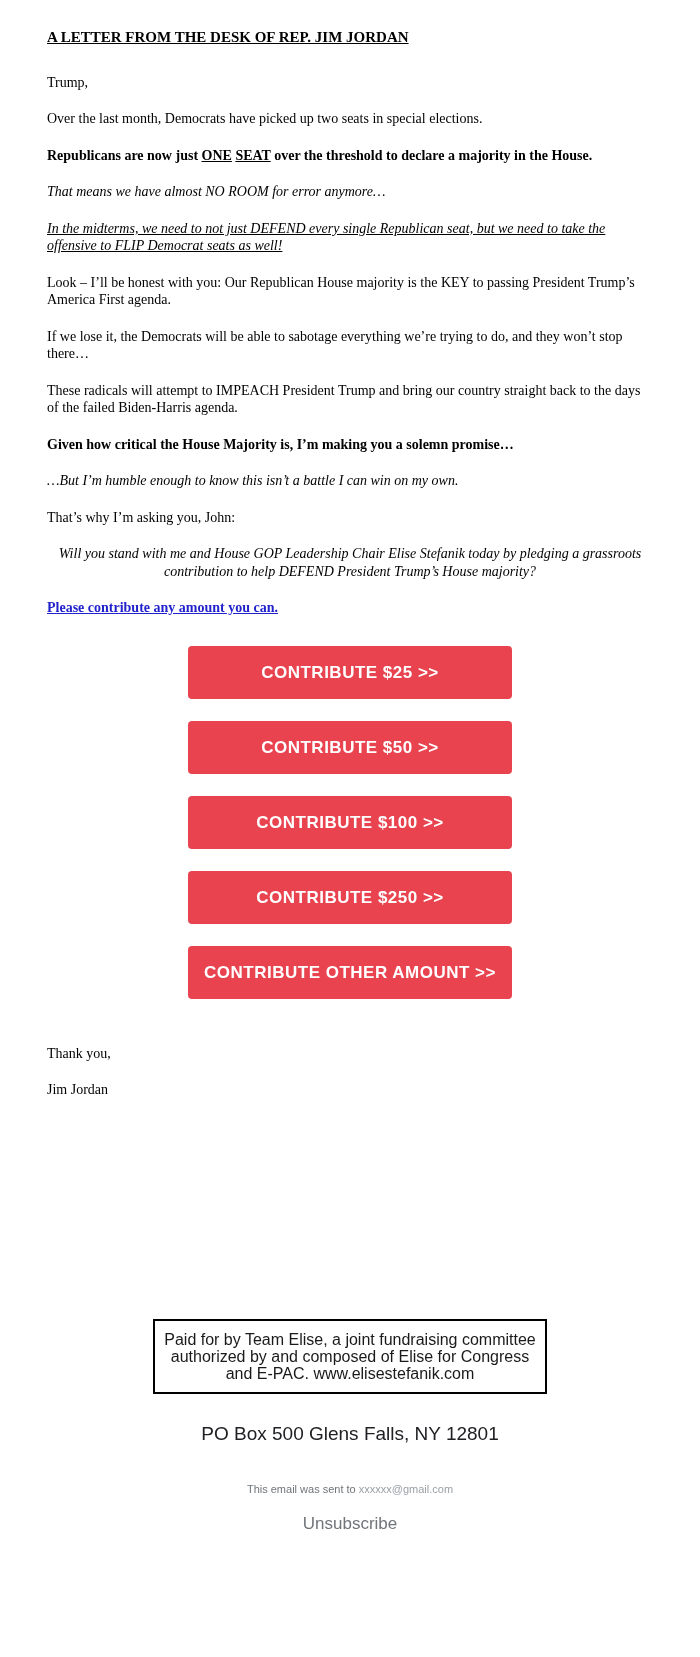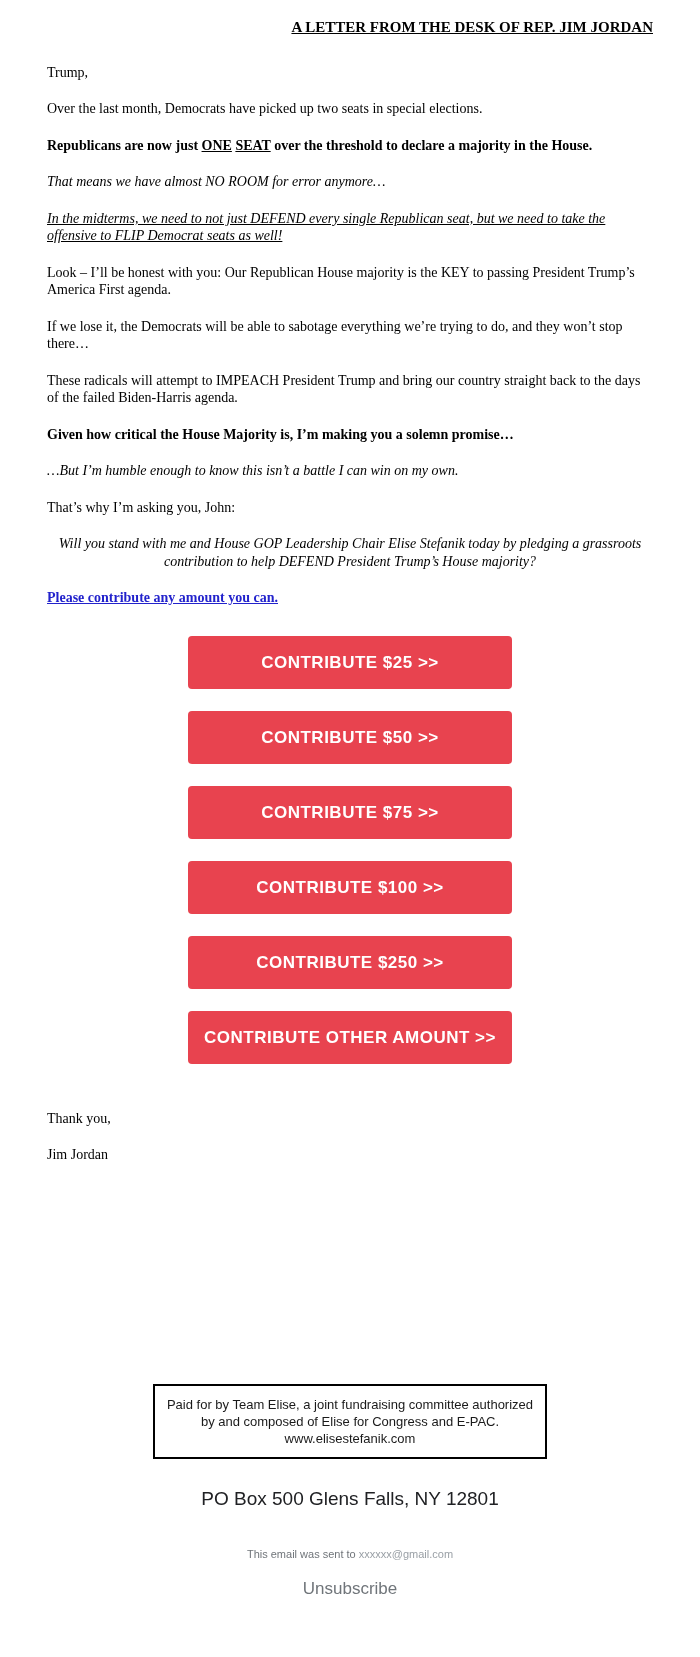--- a/index.html
+++ b/index.html
@@ -11,23 +11,23 @@
     padding:16px 47px 36px;
     font-family:"Liberation Serif","DejaVu Serif",serif;
     font-size:14px;
     line-height:1.25;
     color:#000;
     background:#fff;
   }
   .title{
     font-size:15px;
     font-weight:bold;
-    text-align:right;
+    text-align:left;
     text-decoration:underline;
-    margin:2px 0 27px;
+    margin:12px 0 27px;
   }
   .para{margin:0 0 19px;}
   .para.bold{font-weight:bold;}
   .para.italic{font-style:italic;}
   .para.underline{text-decoration:underline;font-style:italic;}
   .para.bold-italic-center{font-weight:normal;font-style:italic;text-align:center;padding:0 4px;}
   .u{text-decoration:underline;}
   .cta-link{
     color:var(--link,#2222cc);
     font-weight:bold;
@@ -55,21 +55,21 @@
   }
   .sig-thanks{margin:46px 0 19px;}
   .sig-name{margin:0 0 19px;}
   .tail-spacer{height:201px;}
   .footer{font-family:"Liberation Sans","DejaVu Sans",sans-serif;text-align:center;}
   .disclaimer{
     width:374px;
     margin:0 auto;
     border:2px solid #000;
     padding:10px 8px;
-    font-size:13px;
+    font-size:16px;
     line-height:17px;
     color:#1a1a1a;
     text-align:center;
   }
   .address{margin-top:28px;font-size:19px;color:#202124;}
   .sent-line{margin-top:37px;font-size:11px;color:var(--muted,#70757a);}
   .sent-email{color:var(--emailgray,#9aa0a6);}
   .unsubscribe{
     display:inline-block;
     margin-top:17px;
@@ -102,21 +102,20 @@
     </div>
 
   <p class="para">
     <a class="cta-link">Please contribute any amount you can.</a>
   </p>
 
   <div class="buttons">
 
   <button class="btn">CONTRIBUTE $25 &gt;&gt;</button>
       <button class="btn">CONTRIBUTE $50 &gt;&gt;</button>
-      <button class="btn">CONTRIBUTE $75 &gt;&gt;</button>
       <button class="btn">CONTRIBUTE $100 &gt;&gt;</button>
       <button class="btn">CONTRIBUTE $250 &gt;&gt;</button>
       <button class="btn">CONTRIBUTE OTHER AMOUNT &gt;&gt;</button>
     </div>
 
   <p class="para sig-thanks">Thank you,</p>
   <p class="para sig-name">Jim Jordan</p>
 
   <div class="tail-spacer"></div>
 

